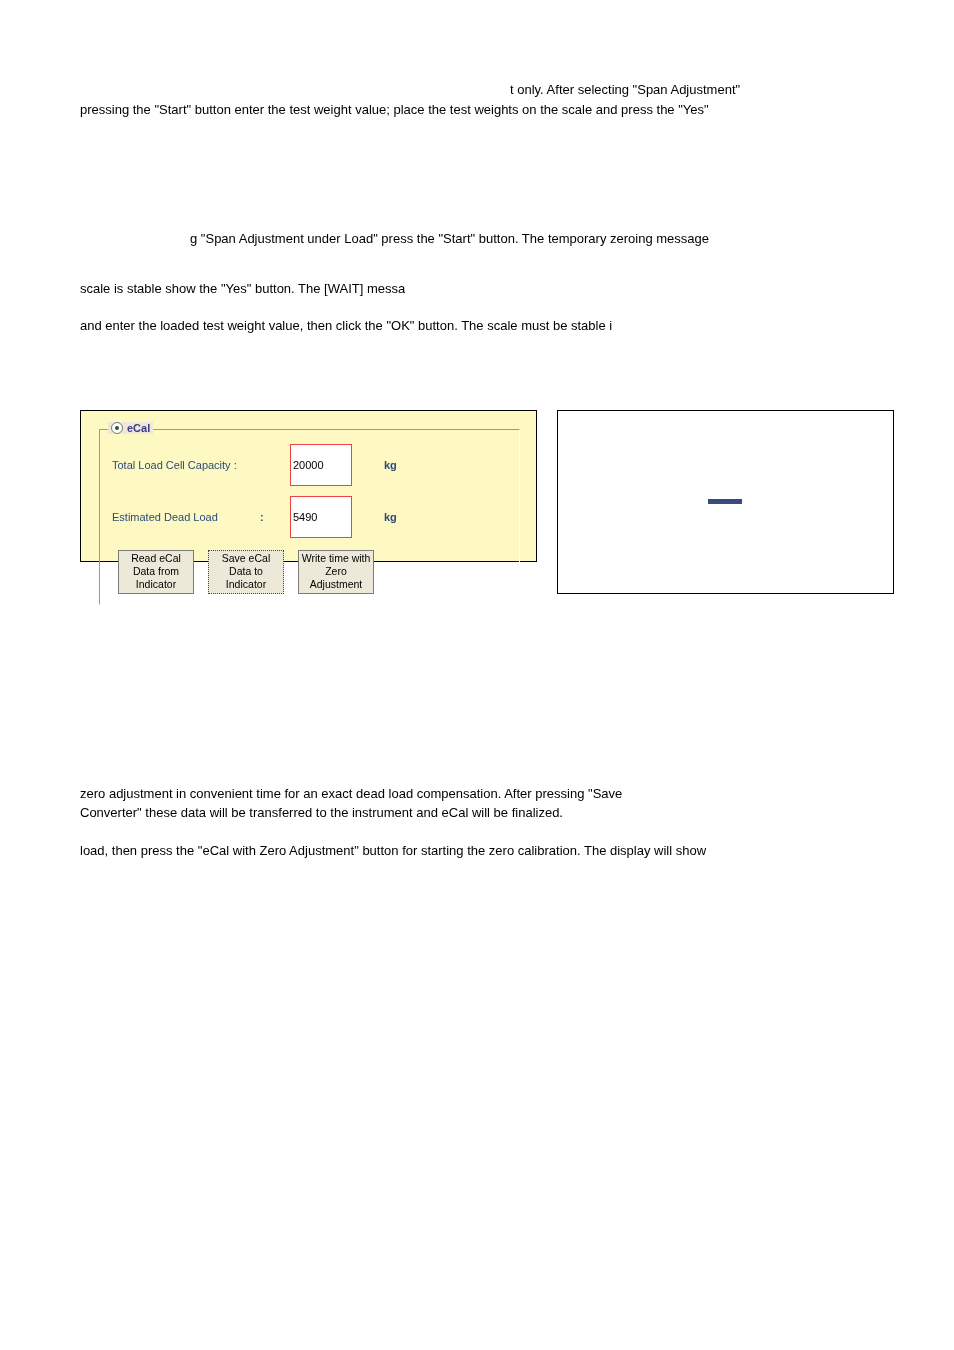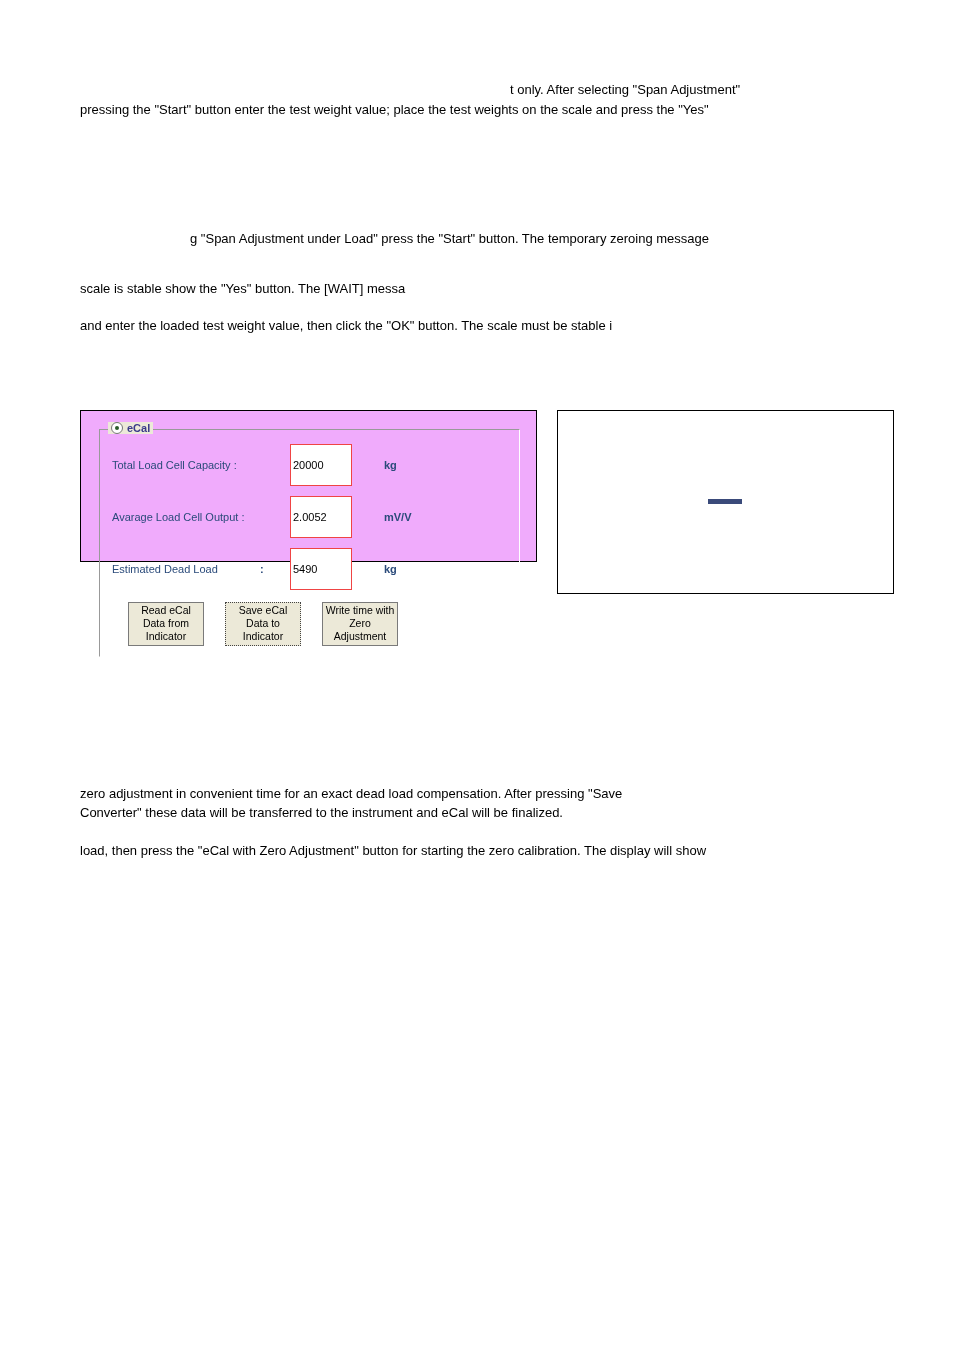--- a/index.html
+++ b/index.html
@@ -4,31 +4,31 @@
 <style>
 body{margin:0;background:#fff;font-family:Arial,Helvetica,sans-serif;font-size:13px;color:#000}
 .page{width:954px;min-height:1350px;margin:0 auto;padding:80px 60px 40px 80px;box-sizing:border-box;position:relative}
 p{margin:0 0 4px 0;line-height:1.5}
 .seg{display:block}
 .sp-top{margin-top:110px}
 .sp-mid{margin-top:30px}
 .sp-lg{margin-top:18px}
 .figrow{display:flex;gap:20px;margin-top:74px}
 .panel,.right{border:1px solid #000;box-sizing:border-box}
-.panel{width:460px;height:152px;background:#f0abfc;padding:12px 16px 12px 18px;font-size:11px}
+.panel{width:460px;height:152px;background:#fef9c3;padding:12px 16px 12px 18px;font-size:11px}
 .right{width:340px;height:184px;background:#fff;display:flex;align-items:center;justify-content:center}
 .grp{border:1px solid #fff;border-left-color:#999;border-top-color:#999;padding:4px 8px 10px 12px;position:relative;margin-top:6px}
 .grp-legend{position:absolute;top:-8px;left:8px;background:#ece9d8;padding:0 3px;font-weight:bold;color:#3a3a8a;display:flex;align-items:center;gap:4px}
 .radio{width:10px;height:10px;border:1px solid #777;border-radius:50%;background:#fff;display:inline-flex;align-items:center;justify-content:center}
 .radio::after{content:"";width:4px;height:4px;border-radius:50%;background:#2a5a2a}
 .row{display:flex;align-items:center;margin-top:10px}
 .lbl{color:#2a4a7a;font-weight:normal;width:178px}
 .inp{width:56px;height:16px;border:1px solid #ef4444;background:#fff;padding:12px 2px;font-size:11px;line-height:16px}
 .unit{color:#2a4a7a;font-weight:bold;margin-left:32px}
-.btnrow{display:flex;gap:21px;margin-top:12px;margin-left:16px}
+.btnrow{display:flex;gap:14px;margin-top:12px;margin-left:6px}
 .btn{width:76px;height:44px;border:1px solid #7a7a7a;background:#ece9d8;font-size:10.5px;text-align:center;display:flex;align-items:center;justify-content:center;line-height:1.25;padding:0 2px;box-sizing:border-box}
 .btn.sel{border:1px dotted #444}
 .dash{width:34px;height:5px;background:#3a4a7a}
 .after-fig{margin-top:190px}
 </style>
 </head>
 <body>
 
 <div class="page">
 
@@ -56,25 +56,20 @@
           <span class="radio"></span>
           <span>eCal</span>
         </span>
 
         <div class="row">
           <span class="lbl">Total Load Cell Capacity   :</span>
           <span class="inp">20000</span>
           <span class="unit">kg</span>
         </div>
 
-        <div class="row">
-          <span class="lbl">Avarage Load Cell Output :</span>
-          <span class="inp">2.0052</span>
-          <span class="unit">mV/V</span>
-        </div>
 
         <div class="row">
           <span class="lbl" style="width:148px">Estimated Dead Load</span>
           <span style="color:#2a4a7a;font-weight:bold;width:30px">:</span>
           <span class="inp">5490</span>
           <span class="unit">kg</span>
         </div>
 
         <div class="btnrow">
           <div class="btn">Read eCal Data from Indicator</div>

